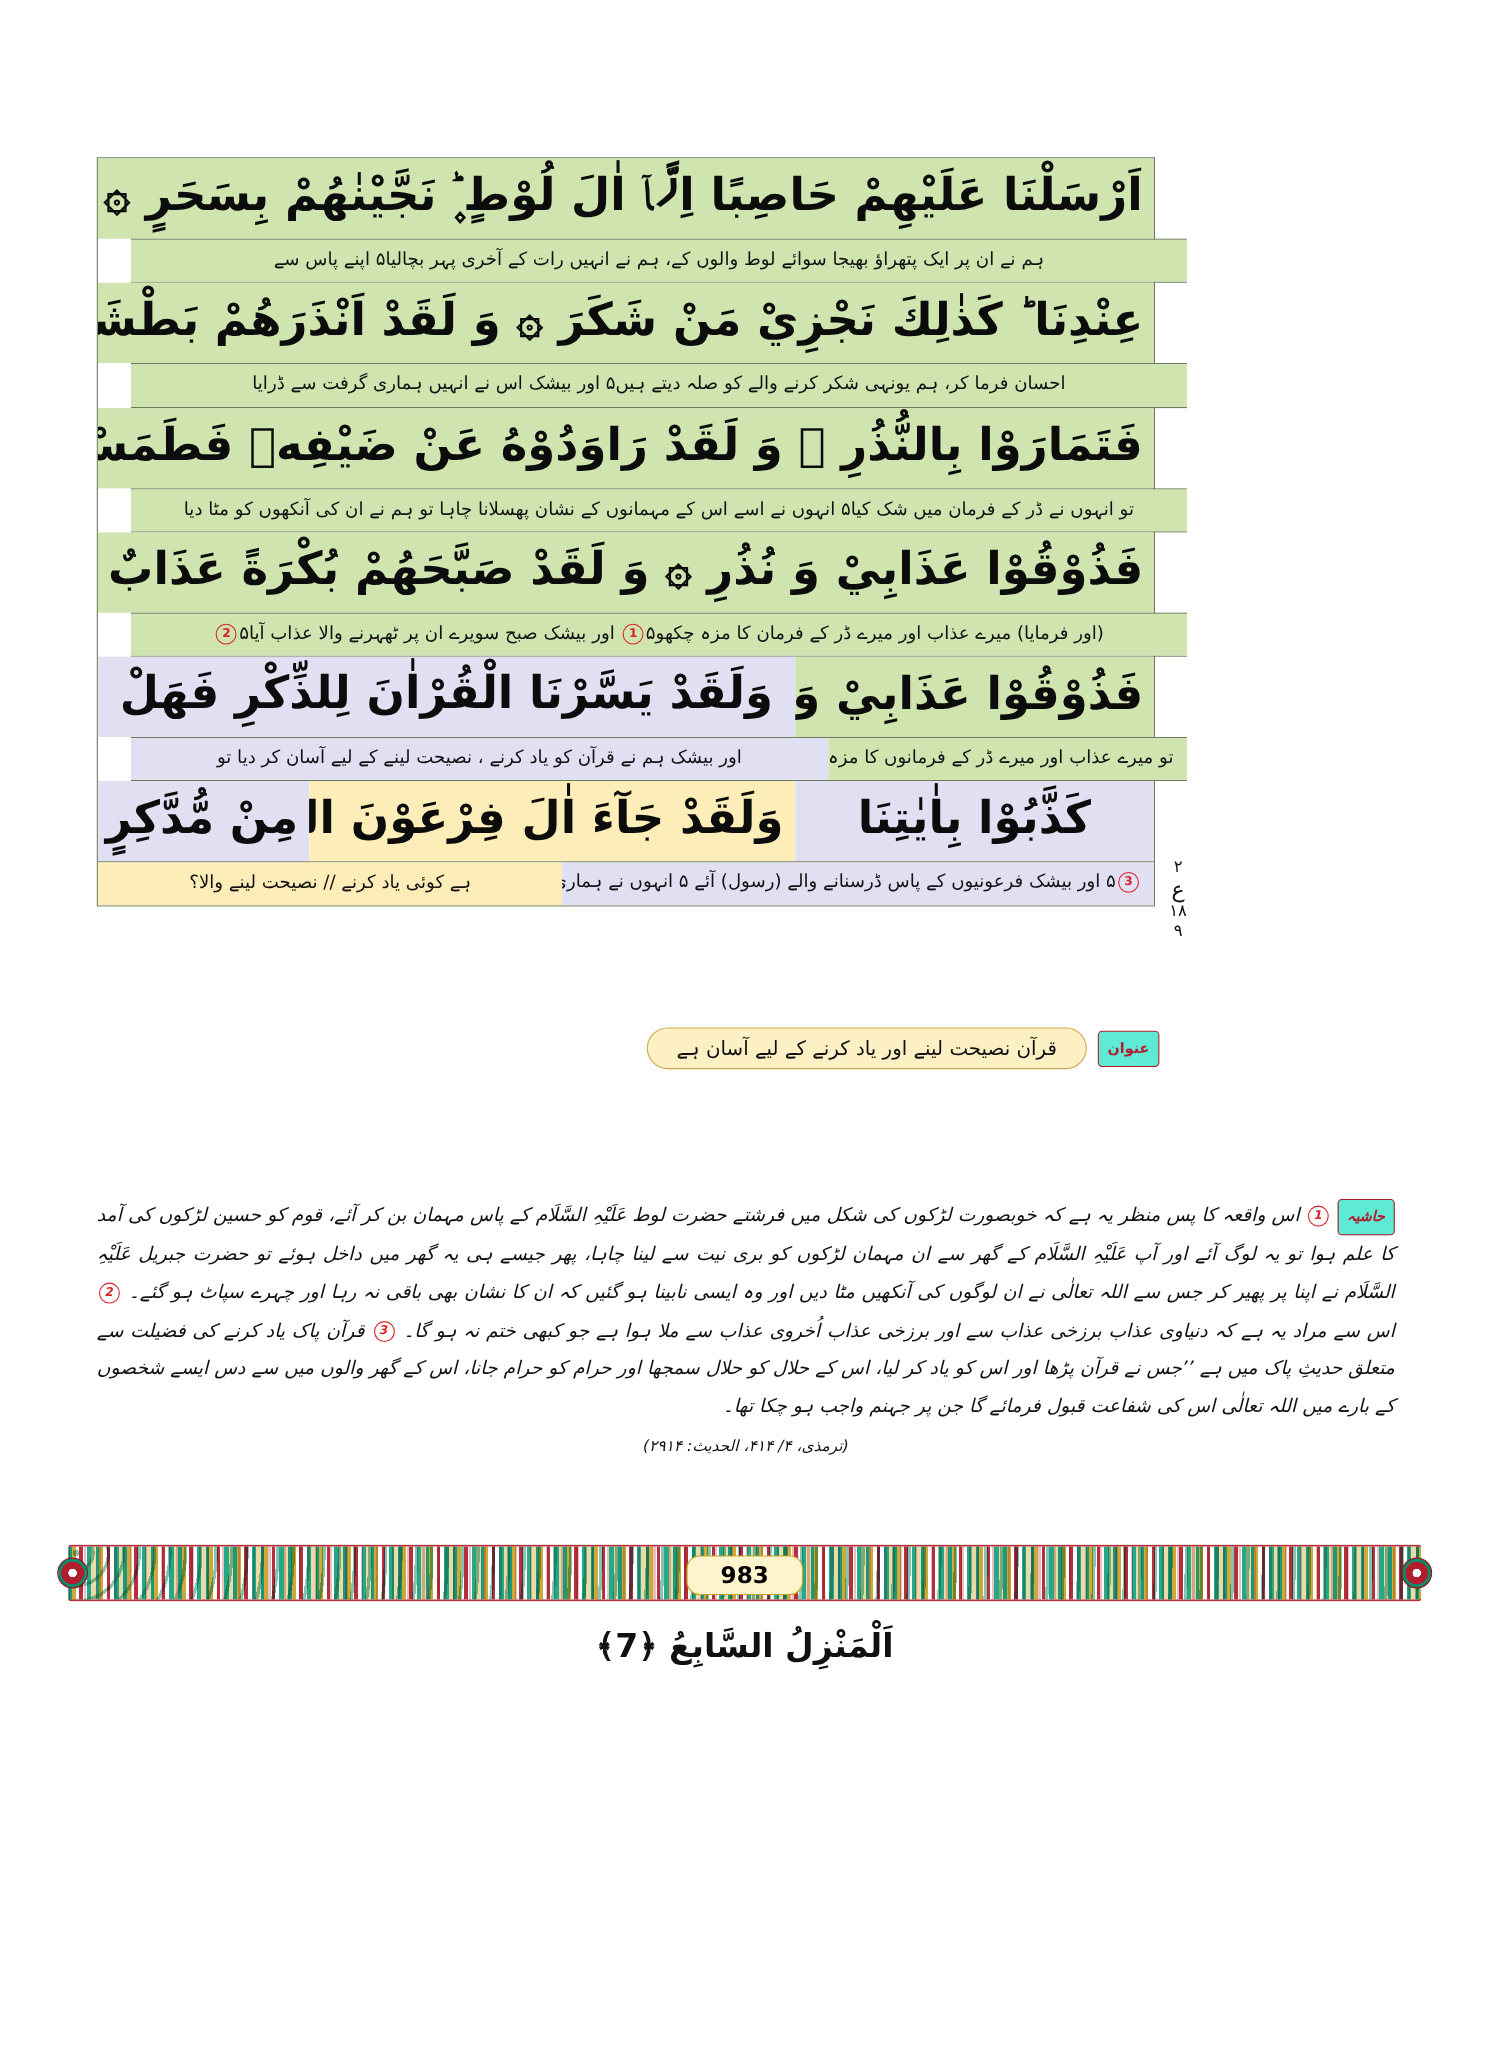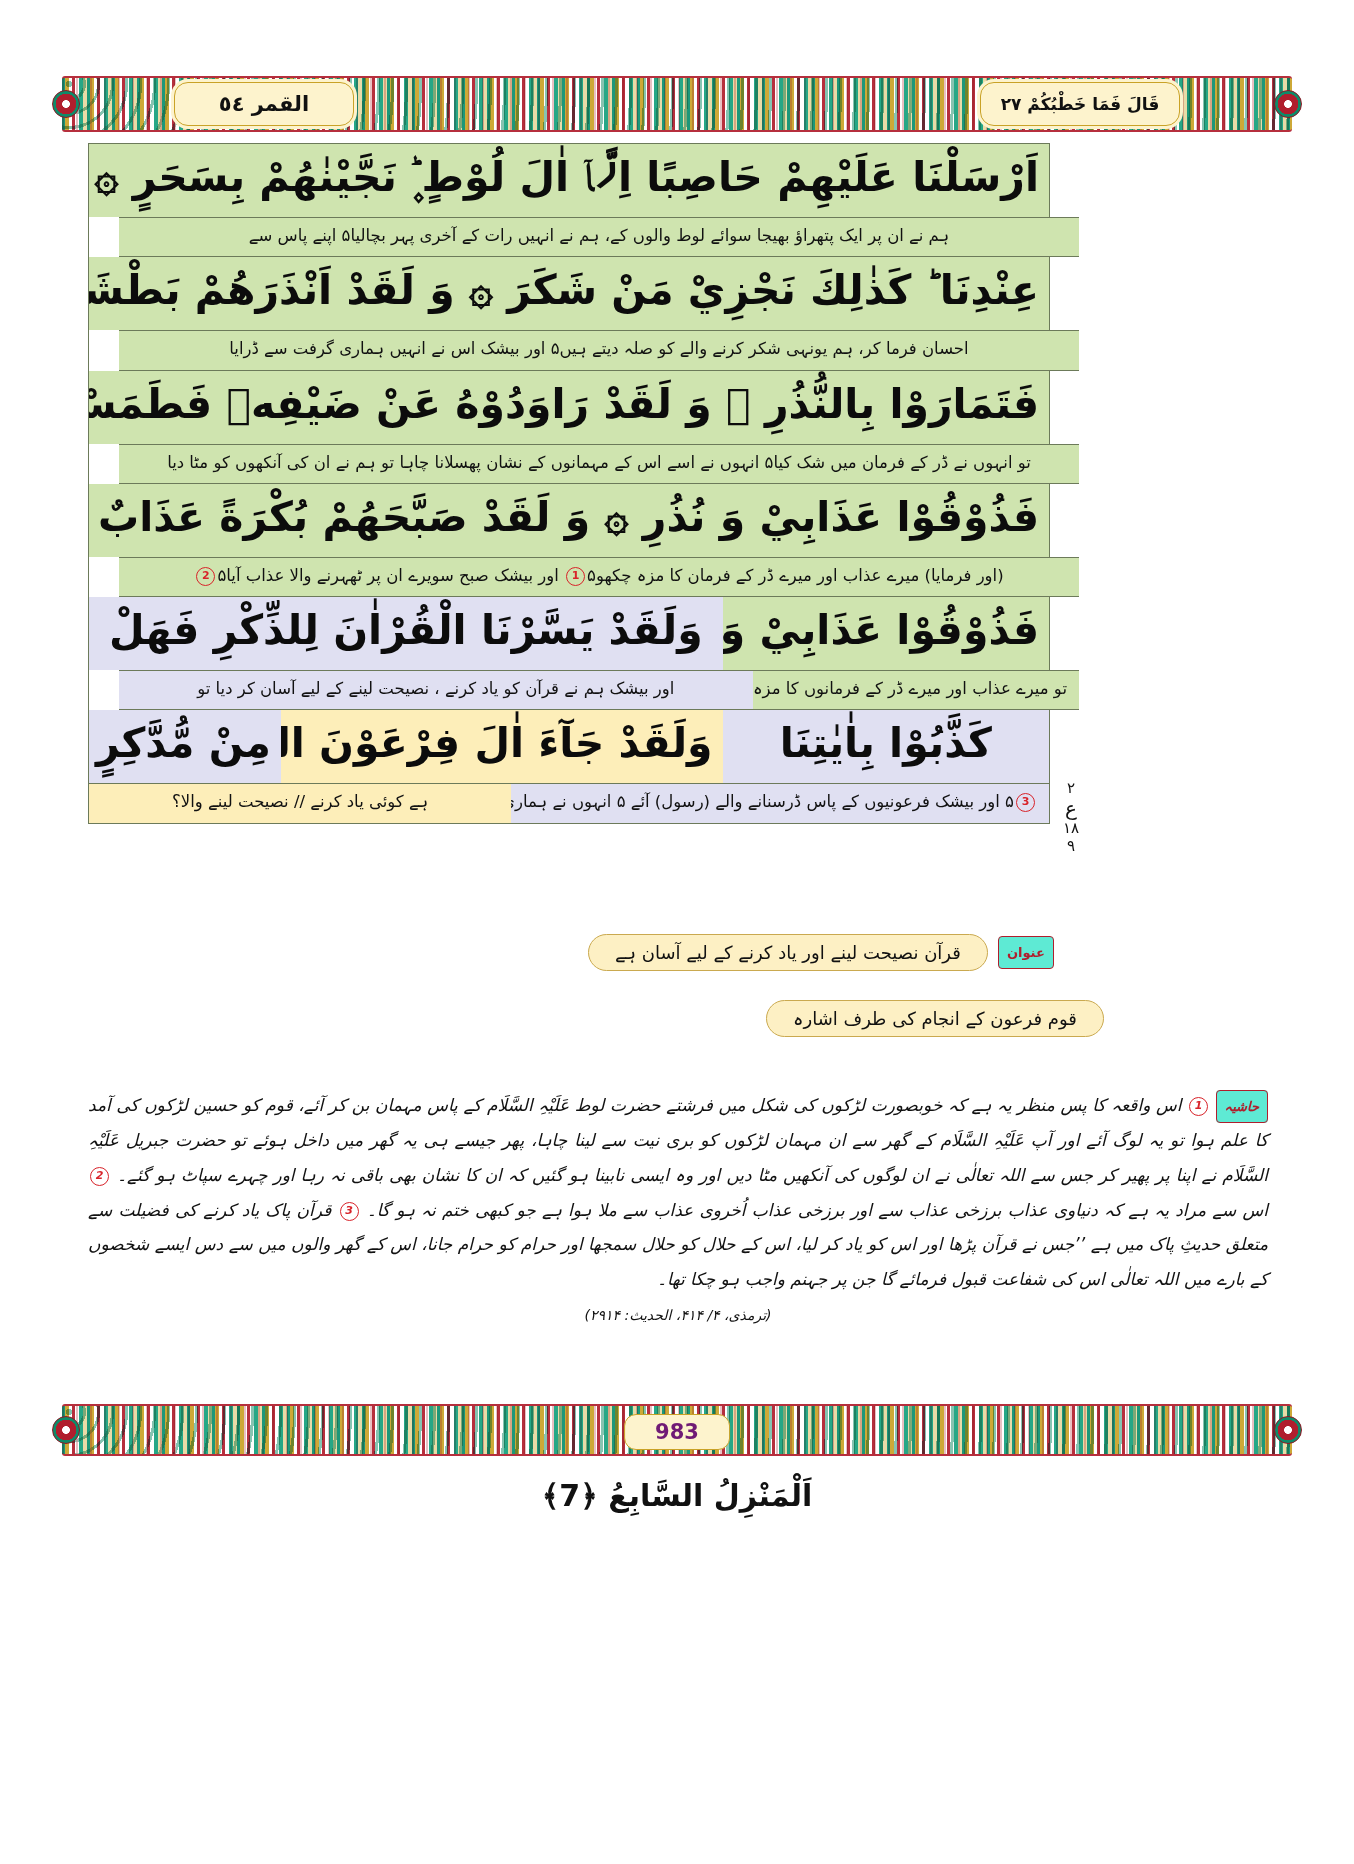--- a/index.html
+++ b/index.html
@@ -134,41 +134,34 @@
   .notes p{margin:0;}
   .ref{display:block;text-align:center;font-size:14px;margin-top:4px;}
 
   
   .footer-band{
     position:absolute;left:62px;top:1404px;width:1230px;height:52px;
   }
   .pageno{
     position:absolute;left:50%;transform:translateX(-50%);top:1414px;
     background:#fdf3cd;border:1px solid #c9a227;border-radius:12px;
-    padding:5px 30px;font-size:21px;color:#701a75;font-weight:bold;
+    padding:5px 30px;font-size:21px;color:#000000;font-weight:bold;
     font-family:"DejaVu Sans","Liberation Sans",sans-serif;
   }
   .manzil{
     position:absolute;left:50%;transform:translateX(-50%);top:1478px;
     direction:rtl;font-size:30px;color:#111;font-weight:bold;
     font-family:"DejaVu Sans","Liberation Sans",sans-serif;white-space:nowrap;
   }
 </style>
 </head>
 <body>
 
 <div class="page">
 
-  <div class="header-band">
-    <div class="orn-strip"></div>
-    <div class="orn-cap left"></div>
-    <div class="orn-cap right"></div>
-    <div class="cartouche surah">القمر ٥٤</div>
-    <div class="cartouche para">قَالَ فَمَا خَطْبُكُمْ ٢٧</div>
-  </div>
 
   <div class="quran-block">
 
     <div class="vrow">
         <div class="seg green ar ar-line" style="width:100%">اَرْسَلْنَا عَلَيْهِمْ حَاصِبًا اِلَّاۤ اٰلَ لُوْطٍ ۪ؕ نَجَّيْنٰهُمْ بِسَحَرٍ ۞ نِّعْمَةً مِّنْ</div>
       </div>
     <div class="vrow rowline" style="border-top:1.5px solid #6c7a5a">
         <div class="seg green ur" style="width:100%">ہم نے ان پر ایک پتھراؤ بھیجا سوائے لوط والوں کے، ہم نے انہیں رات کے آخری پہر بچالیا۵ اپنے پاس سے</div>
       </div>
 
@@ -221,23 +214,20 @@
   <div class="ruku">
     <div>٢</div>
     <div class="ain">ع</div>
     <div>١٨</div>
     <div>٩</div>
   </div>
 
   <div class="pill-row" style="left:588px;top:934px;text-align:center;">
     <div class="pill">قرآن نصیحت لینے اور یاد کرنے کے لیے آسان ہے</div>
     <div class="tag">عنوان</div>
-  </div>
-  <div class="pill-row" style="left:766px;top:1000px;">
-    <div class="pill">قوم فرعون کے انجام کی طرف اشارہ</div>
   </div>
 
   <div class="notes">
     <p>
       <span class="tag">حاشیہ</span>
       <span class="fn">1</span>
       <span>اس واقعہ کا پس منظر یہ ہے کہ خوبصورت لڑکوں کی شکل میں فرشتے حضرت لوط عَلَیْہِ السَّلَام کے پاس مہمان بن کر آئے، قوم کو حسین لڑکوں کی آمد کا علم ہوا تو یہ لوگ آئے اور آپ عَلَیْہِ السَّلَام کے گھر سے ان مہمان لڑکوں کو بری نیت سے لینا چاہا، پھر جیسے ہی یہ گھر میں داخل ہوئے تو حضرت جبریل عَلَیْہِ السَّلَام نے اپنا پر پھیر کر جس سے اللہ تعالٰی نے ان لوگوں کی آنکھیں مٹا دیں اور وہ ایسی نابینا ہو گئیں کہ ان کا نشان بھی باقی نہ رہا اور چہرے سپاٹ ہو گئے۔</span>
       <span class="fn">2</span>
       <span>اس سے مراد یہ ہے کہ دنیاوی عذاب برزخی عذاب سے اور برزخی عذاب اُخروی عذاب سے ملا ہوا ہے جو کبھی ختم نہ ہو گا۔</span>
       <span class="fn">3</span>

